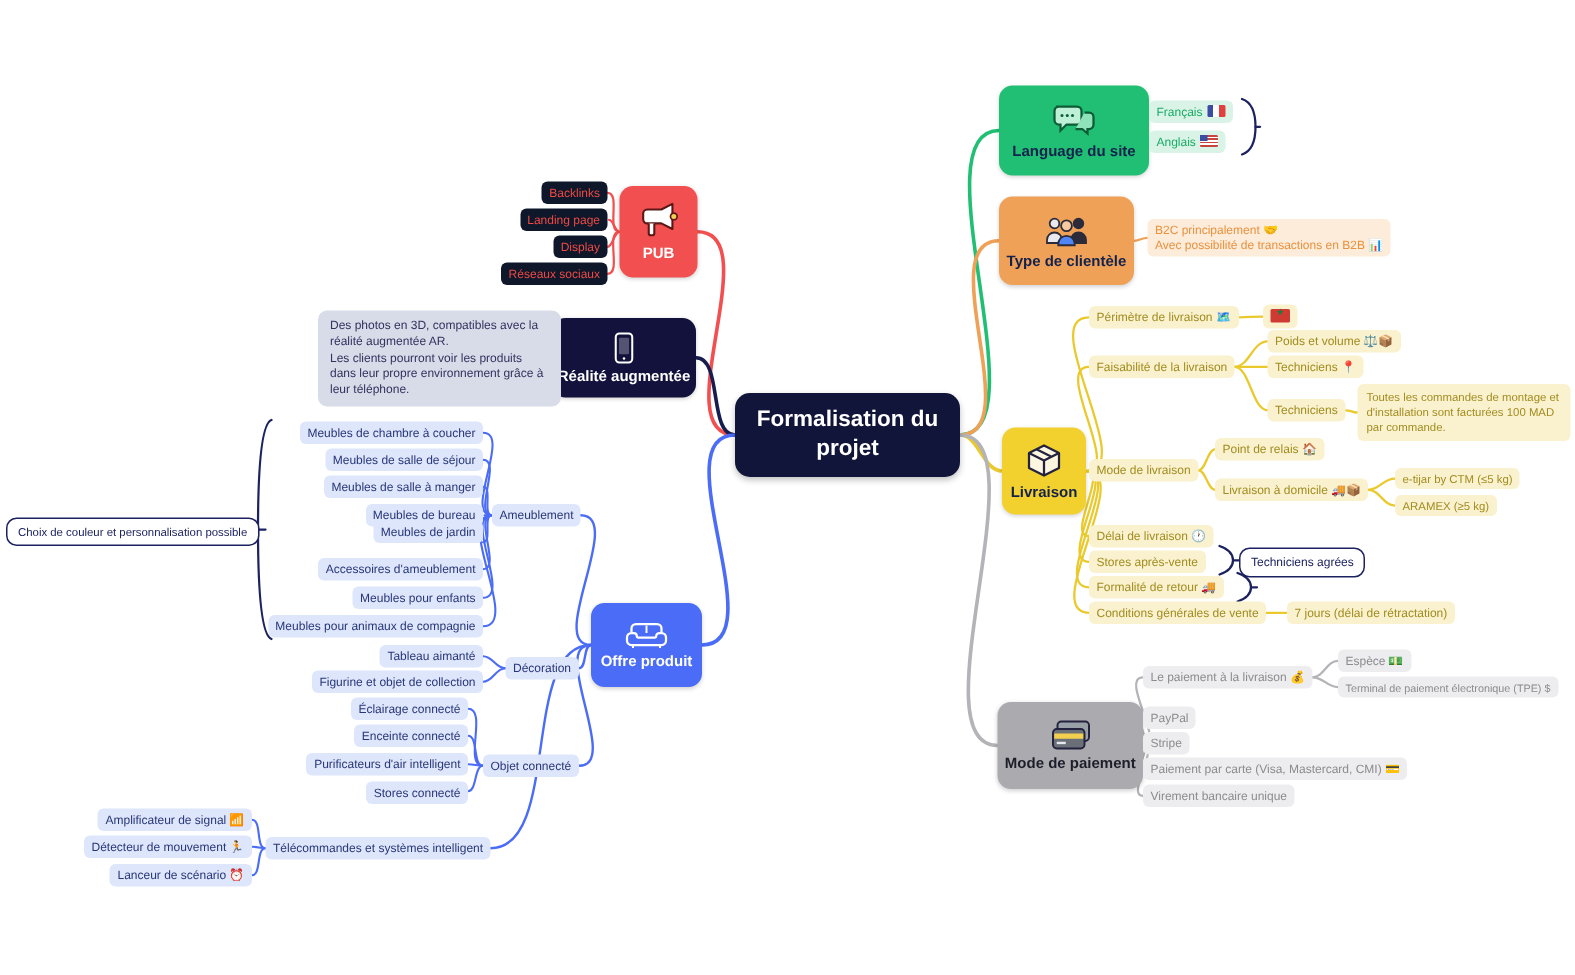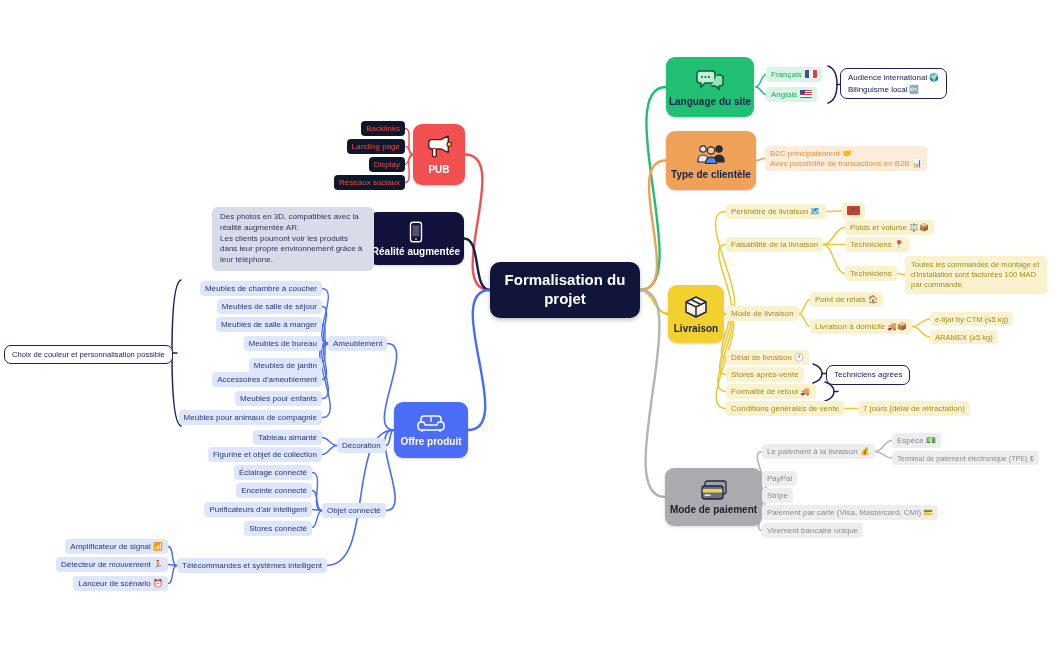--- a/index.html
+++ b/index.html
@@ -115,38 +115,36 @@
       <path d="M813 364 Q822 367 822 373.5 Q822 380 813 383" stroke="#1c2260" stroke-width="1.5" fill="none" stroke-linecap="round"></path>
       <path d="M822 373.5 L826 373.5" stroke="#1c2260" stroke-width="1.5" fill="none" stroke-linecap="round"></path>
       <path d="M825 382 Q834 385 834 391.5 Q834 398 825 401" stroke="#1c2260" stroke-width="1.5" fill="none" stroke-linecap="round"></path>
       <path d="M834 391.5 L838 391.5" stroke="#1c2260" stroke-width="1.5" fill="none" stroke-linecap="round"></path>
       <path d="M181 280 Q172 283 172 353 Q172 423 181 426" stroke="#1c2260" stroke-width="1.5" fill="none" stroke-linecap="round"></path>
       <path d="M172 353 L177 353" stroke="#1c2260" stroke-width="1.5" fill="none" stroke-linecap="round"></path>
     </svg>
 
   <div class="center-node" id="center">Formalisation du projet</div>
 
-  <div class="topic t-lang" id="t-lang" style="left:666px;top:57px;width:88px;height:60px;">
+  <div class="topic t-lang" id="t-lang" style="left:666px;top:57px;width:100px;height:60px;">
     <svg width="30" height="26" viewBox="0 0 30 26">
       <path d="M3 4h14c1.7 0 3 1.3 3 3v6c0 1.7-1.3 3-3 3h-7l-4 4v-4H5c-1.7 0-3-1.3-3-3V7c0-1.7 1.3-3 3-3z" fill="#bdf0d6" stroke="#0d5c36" stroke-width="1.5"></path>
       <path d="M22 8h3c1.7 0 3 1.3 3 3v5c0 1.7-1.3 3-3 3h-1v3l-3.5-3H16" fill="#8fe3bb" stroke="#0d5c36" stroke-width="1.5"></path>
       <circle cx="7" cy="10" r="1" fill="#0d5c36"></circle>
         <circle cx="10.5" cy="10" r="1" fill="#0d5c36"></circle>
         <circle cx="14" cy="10" r="1" fill="#0d5c36"></circle>
     </svg>
     <span class="tlabel">Language du site</span>
   </div>
   <div class="pill g" id="p-fr" style="left:766px;top:67px;">
     <span>Français</span><span class="flag flag-fr"></span>
   </div>
   <div class="pill g" id="p-en" style="left:766px;top:87px;">
     <span>Anglais</span><span class="flag flag-us"></span>
   </div>
-  <div class="callout" id="p-langcallout" style="left:840px;top:68px;">Audience international 🌍
-Bilinguisme local 🔤</div>
 
   <div class="topic t-client" id="t-client" style="left:666px;top:131px;width:90px;height:59px;">
     <svg width="32" height="24" viewBox="0 0 32 24">
       <circle cx="8" cy="7" r="3.2" fill="#e8e8ee" stroke="#2b2b3a" stroke-width="1.2"></circle>
       <path d="M3 18c0-3 2.2-5 5-5s5 2 5 5v2H3z" fill="#e8e8ee" stroke="#2b2b3a" stroke-width="1.2"></path>
       <circle cx="24" cy="7" r="3.2" fill="#2b2b3a" stroke="#2b2b3a" stroke-width="1.2"></circle>
       <path d="M19 18c0-3 2.2-5 5-5s5 2 5 5v2H19z" fill="#2b2b3a" stroke="#2b2b3a" stroke-width="1.2"></path>
       <circle cx="16" cy="8.5" r="3.6" fill="#f6c9a0" stroke="#2b2b3a" stroke-width="1.2"></circle>
       <path d="M10.5 21c0-3.4 2.4-5.8 5.5-5.8s5.5 2.4 5.5 5.8v.5h-11z" fill="#4f86f7" stroke="#2b2b3a" stroke-width="1.2"></path>
     </svg>
@@ -228,21 +226,21 @@
       <path d="M5 9c-1.7 0-3 1.3-3 3v2c0 1.7 1.3 3 3 3h20c1.7 0 3-1.3 3-3v-2c0-1.7-1.3-3-3-3h-1.5c-1 0-2 .8-2 1.8 0 .7-.5 1.2-1.2 1.2H9.7c-.7 0-1.2-.5-1.2-1.2 0-1-.9-1.8-2-1.8z" fill="none" stroke="#fff" stroke-width="1.5" stroke-linejoin="round"></path>
       <path d="M6 17v2M24 17v2M15 4v5" stroke="#fff" stroke-width="1.3"></path>
     </svg>
     <span class="tlabel">Offre produit</span>
   </div>
   <div class="pill b" id="p-ameu" style="left:328px;top:336px;">Ameublement</div>
   <div class="pill b" id="p-m1" style="right:728px;top:281px;">Meubles de chambre à coucher</div>
   <div class="pill b" id="p-m2" style="right:728px;top:299px;">Meubles de salle de séjour</div>
   <div class="pill b" id="p-m3" style="right:728px;top:317px;">Meubles de salle à manger</div>
   <div class="pill b" id="p-m4" style="right:728px;top:336px;">Meubles de bureau</div>
-  <div class="pill b" id="p-m5" style="right:728px;top:358px;">Meubles de jardin</div>
+  <div class="pill b" id="p-m5" style="right:728px;top:347px;">Meubles de jardin</div>
   <div class="pill b" id="p-m6" style="right:728px;top:372px;">Accessoires d'ameublement</div>
   <div class="pill b" id="p-m7" style="right:728px;top:391px;">Meubles pour enfants</div>
   <div class="pill b" id="p-m8" style="right:728px;top:410px;">Meubles pour animaux de compagnie</div>
   <div class="callout" id="p-choix" style="left:4px;top:345px;font-size:7.6px;">Choix de couleur et personnalisation possible</div>
   <div class="pill b" id="p-deco" style="left:337px;top:438px;">Décoration</div>
   <div class="pill b" id="p-tab" style="right:728px;top:430px;">Tableau aimanté</div>
   <div class="pill b" id="p-fig" style="right:728px;top:447px;">Figurine et objet de collection</div>
   <div class="pill b" id="p-objcon" style="left:322px;top:503px;">Objet connecté</div>
   <div class="pill b" id="p-ecl" style="right:738px;top:465px;">Éclairage connecté</div>
   <div class="pill b" id="p-enc" style="right:738px;top:483px;">Enceinte connecté</div>

